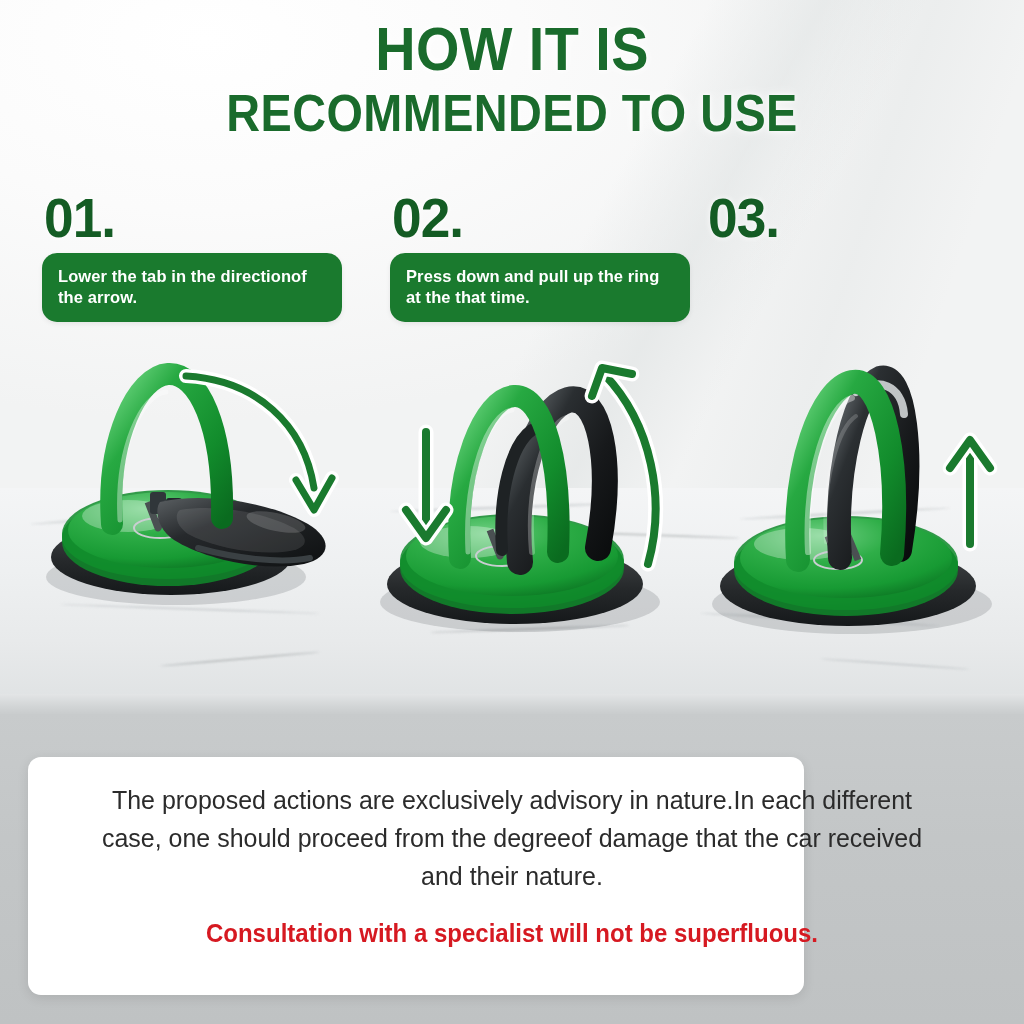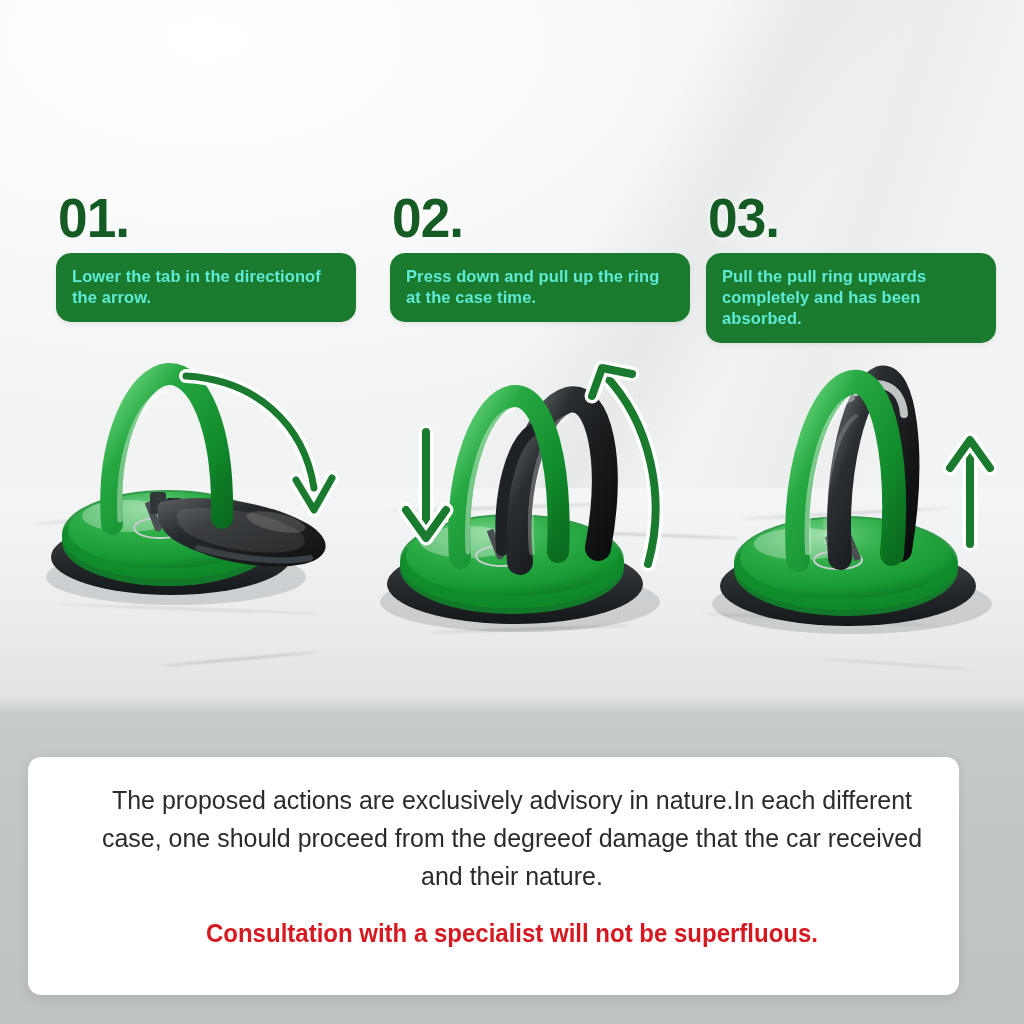--- a/index.html
+++ b/index.html
@@ -49,47 +49,47 @@
   .title-l2{
     margin-top:6px;
     font-size:52px;line-height:54px;font-weight:700;color:#1a6b2c;
     letter-spacing:.5px;
     transform:scaleX(.90);transform-origin:center;
     text-shadow:0 0 6px rgba(255,255,255,.95), 0 0 14px rgba(255,255,255,.8);
   }
 
   
   .step{position:absolute;top:190px;}
-  .step-1{left:56px;width:300px;}
+  .step-1{left:42px;width:300px;}
   .step-2{left:378px;width:300px;margin-left:12px;}
   .step-3{left:706px;width:300px;}
   .step-num{
     font-size:56px;line-height:56px;font-weight:700;color:#145c24;
     letter-spacing:-1px;transform:scaleX(.95);transform-origin:left;
     text-shadow:0 0 7px rgba(255,255,255,.95);
     margin-left:2px;
   }
   .badge{
     margin-top:7px;background:#1a7a2e;border-radius:15px;
-    padding:13px 16px 14px 16px;color:#5eead4;
+    padding:13px 16px 14px 16px;color:#ffffff;
     font-size:16.5px;line-height:21px;font-weight:600;
     box-shadow:0 2px 5px rgba(0,0,0,.07);
     letter-spacing:.1px;
   }
   .step-3 .badge{width:258px;}
 
   
   .scene{position:absolute;top:352px;width:348px;height:330px;}
   .scene-1{left:8px;}
   .scene-2{left:352px;}
   .scene-3{left:688px;}
 
   
   .card{
-    position:absolute;left:28px;top:757px;width:931px;height:238px;
+    position:absolute;left:28px;top:757px;width:776px;height:238px;
     background:#ffffff;border-radius:13px;
     box-shadow:0 3px 12px rgba(0,0,0,.10);
   }
   .card-note{
     position:absolute;left:42px;top:24px;width:884px;
     text-align:center;color:#2b2b2b;
     font-size:26px;line-height:38px;font-weight:400;
     transform:scaleX(.96);transform-origin:center top;
   }
   .card-warn{
@@ -113,34 +113,37 @@
     <div class="vein" style="left:740px;top:24px;width:210px;height:3px;transform:rotate(-3deg);"></div>
     <div class="vein" style="left:60px;top:120px;width:260px;height:2px;transform:rotate(2deg);"></div>
     <div class="vein d" style="left:430px;top:140px;width:200px;height:2px;transform:rotate(-2deg);"></div>
     <div class="vein" style="left:700px;top:130px;width:240px;height:3px;transform:rotate(3deg);"></div>
     <div class="vein d" style="left:160px;top:170px;width:160px;height:2px;transform:rotate(-5deg);"></div>
     <div class="vein" style="left:820px;top:175px;width:150px;height:2px;transform:rotate(4deg);"></div>
   </div>
   <div class="bg-counter-edge"></div>
   <div class="bg-floor"></div>
 
+  <div class="title-wrap">
+    <div class="title-l1">HOW IT IS</div>
+    <div class="title-l2">RECOMMENDED TO USE</div>
+  </div>
 
   <div class="step step-1">
     <div class="step-num">01.</div>
     <div class="badge">Lower the tab in the directionof the arrow.</div>
   </div>
 
   <div class="step step-2">
     <div class="step-num">02.</div>
-    <div class="badge">Press down and pull up the ring at the case time.</div>
+    <div class="badge">Press down and pull up the ring at the that time.</div>
   </div>
 
   <div class="step step-3">
     <div class="step-num">03.</div>
-    <div class="badge">Pull the pull ring upwards completely and has been absorbed.</div>
   </div>
 
   <div class="scene scene-1">
     <svg width="348" height="330" viewBox="0 0 348 330">
       <defs>
         <radialGradient id="domeA" cx="38%" cy="22%" r="85%">
           <stop offset="0%" stop-color="#6fd083"></stop>
           <stop offset="38%" stop-color="#2fae48"></stop>
           <stop offset="78%" stop-color="#179a33"></stop>
           <stop offset="100%" stop-color="#0c7523"></stop>

